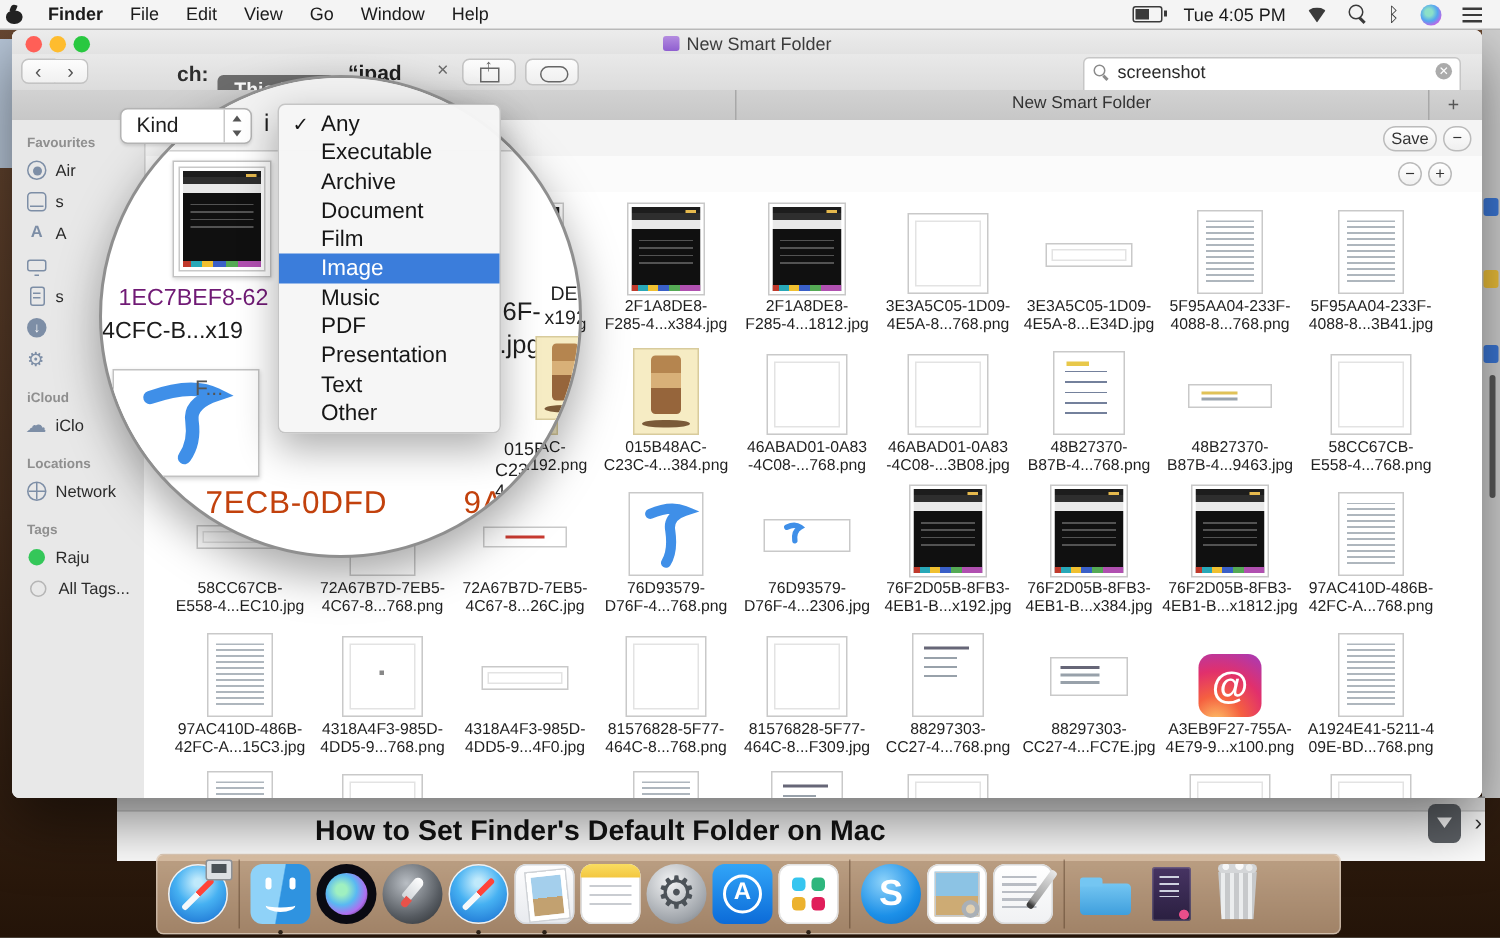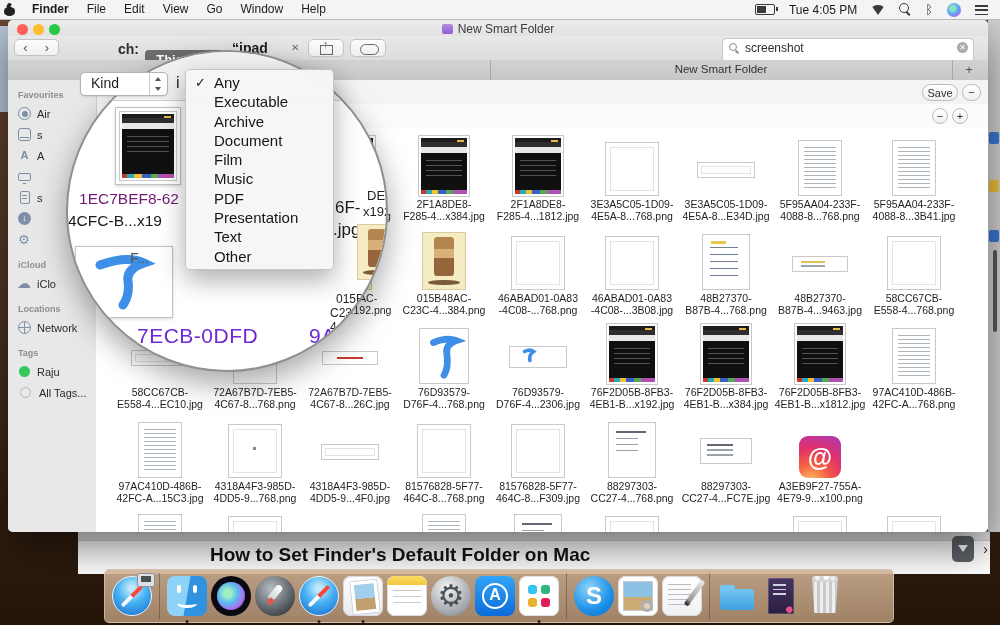--- a/index.html
+++ b/index.html
@@ -171,21 +171,21 @@
     color:#fff;font-size:25px;line-height:42px;font-weight:bold;}
   
   #loupe{position:absolute;left:66px;top:50px;width:318px;height:318px;border-radius:50%;overflow:hidden;
     background:#fff;border:2px solid #8f8f8f;box-shadow:0 12px 30px rgba(0,0,0,.35);z-index:5;}
   #lp-band{position:absolute;left:0;top:0;right:0;height:48px;background:#f1f1f1;border-bottom:1px solid #cfcfcf;}
   .lp-card{position:absolute;background:#fff;border:1px solid #c2c2c2;box-shadow:0 1px 3px rgba(0,0,0,.18);}
   #lp-thumb{left:47px;top:55px;width:66px;height:78px;padding:4px;box-sizing:border-box;}
   #lp-lbl1{position:absolute;left:0;top:138px;width:122px;text-align:center;font-size:15.5px;color:#701a75;}
   #lp-lbl2{position:absolute;left:0;top:160px;width:122px;font-size:15.5px;color:#1b1b1b;}
   #lp-sketch{left:7px;top:194px;width:96px;height:70px;}
-  .lp-big{position:absolute;font-size:21px;color:#6d28d9;letter-spacing:.5px;}
+  .lp-big{position:absolute;font-size:21px;color:#c2410c;letter-spacing:.5px;}
   .lp-frag{position:absolute;color:#1f1f1f;}
   #lp-redmark{position:absolute;left:278px;top:272px;width:16px;height:2.5px;background:#c83a30;transform:rotate(-12deg);
     box-shadow:3px 6px 0 #c83a30;}
   #lp-yellow{position:absolute;left:289px;top:172px;}
   
   #kind-select{position:absolute;left:80px;top:72px;width:88px;height:24px;background:#fff;border:1px solid #b3b3b3;
     border-radius:5px;z-index:7;box-sizing:border-box;box-shadow:0 1px 2px rgba(0,0,0,.12);}
   #kind-select .ks-label{position:absolute;left:10px;top:2px;font-size:14px;color:#1d1d1d;}
   #kind-select .ks-step{position:absolute;right:0;top:0;bottom:0;width:17px;border-left:1px solid #c9c9c9;}
   #kind-select .ks-step::before{content:"";position:absolute;left:5px;top:4px;width:0;height:0;
@@ -585,20 +585,26 @@
             <div class="thumb t-notessmall"></div>
           </div>
           <div class="lbl"><span>88297303-</span><br><span>CC27-4...FC7E.jpg</span></div>
         </div>
         <div class="cell" style="left: 677px; top: 286px;">
           <div class="tz">
             <div class="thumb t-insta"></div>
           </div>
           <div class="lbl"><span>A3EB9F27-755A-</span><br><span>4E79-9...x100.png</span></div>
         </div>
+        <div class="cell" style="left: 771px; top: 286px;">
+          <div class="tz">
+            <div class="thumb t-textdoc"></div>
+          </div>
+          <div class="lbl"><span>A1924E41-5211-4</span><br><span>09E-BD...768.png</span></div>
+        </div>
         <div class="cell" style="left: 17px; top: 378px;">
           <div class="tz">
             <div class="thumb t-textdoc"></div>
           </div>
         </div>
         <div class="cell" style="left: 112px; top: 378px;">
           <div class="tz">
             <div class="thumb t-blanksq"></div>
           </div>
         </div>
@@ -667,20 +673,21 @@
     <span class="ks-label">Kind</span>
     <span class="ks-step"></span>
   </div>
   <div id="loupe-op">i</div>
   <div id="dropdown">
       <div class="dd-item"><span class="dd-check">✓</span><span>Any</span></div>
       <div class="dd-item"><span>Executable</span></div>
       <div class="dd-item"><span>Archive</span></div>
       <div class="dd-item"><span>Document</span></div>
       <div class="dd-item"><span>Film</span></div>
+      <div class="dd-item sel"><span>Image</span></div>
       <div class="dd-item"><span>Music</span></div>
       <div class="dd-item"><span>PDF</span></div>
       <div class="dd-item"><span>Presentation</span></div>
       <div class="dd-item"><span>Text</span></div>
       <div class="dd-item"><span>Other</span></div>
     </div>
 
   <div id="dock">
       <div class="dkw">
         <div class="dk k-safari-screen"></div>

